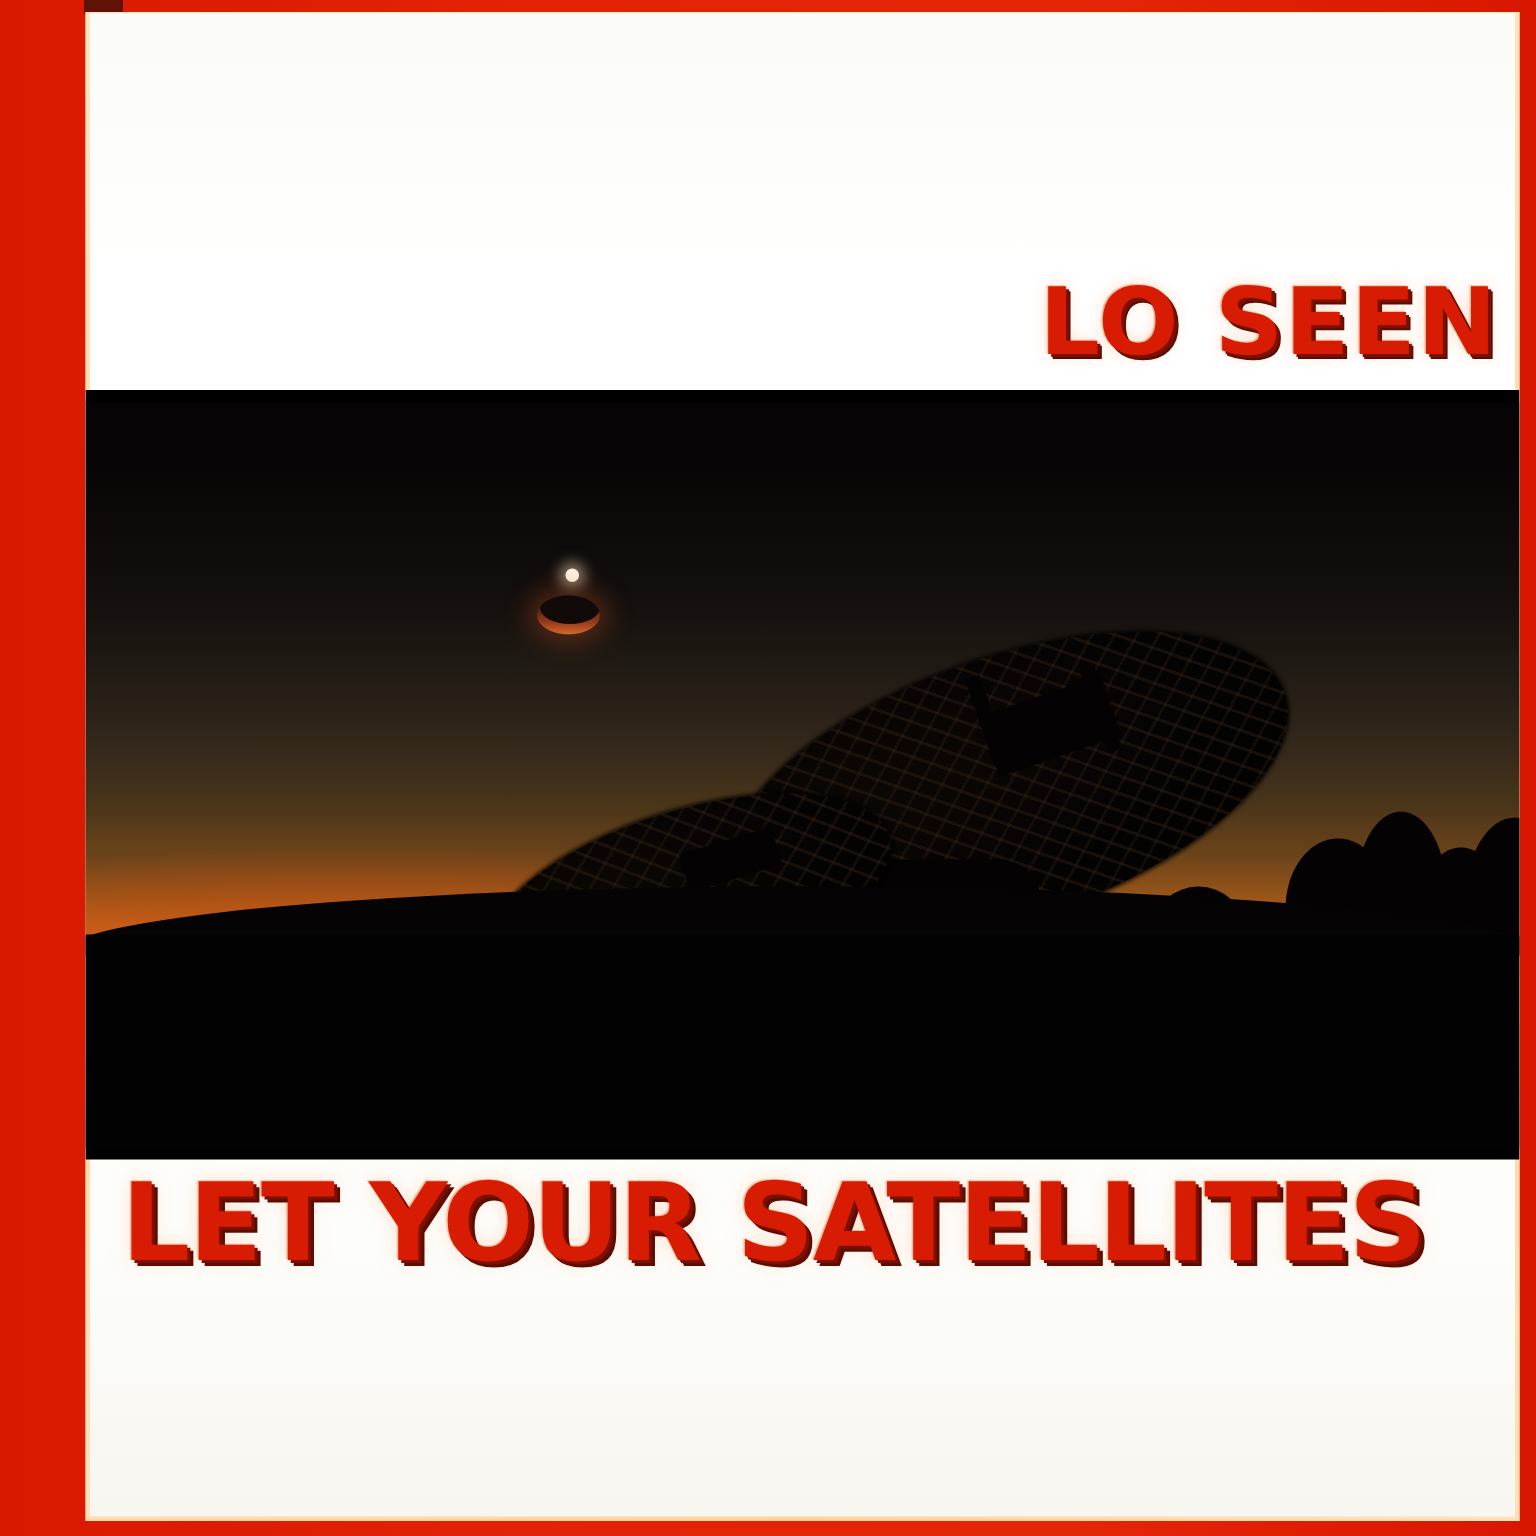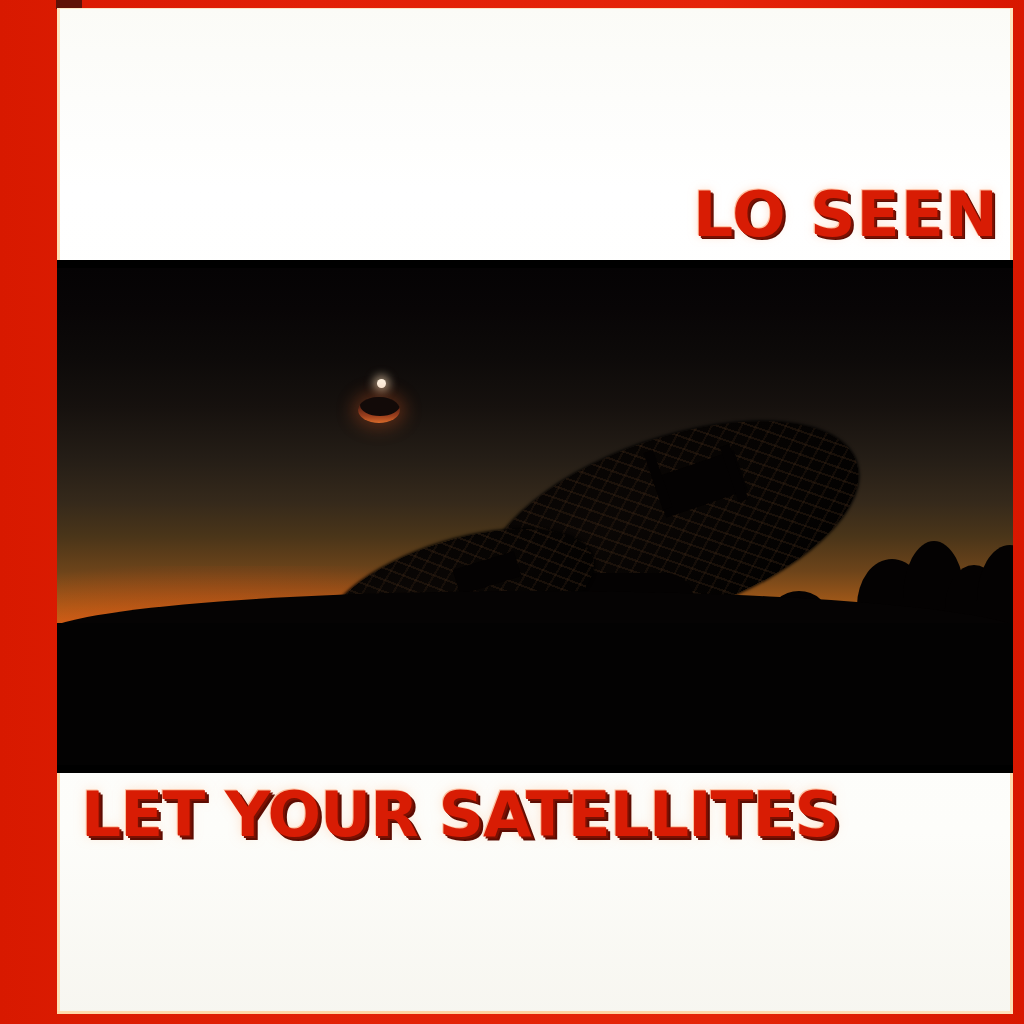--- a/index.html
+++ b/index.html
@@ -214,21 +214,21 @@
     background: #040202;
   }
 
   
   .title-bottom {
     position: absolute;
     left: 24px;
     top: 772px;
     font-family: "DejaVu Sans", sans-serif;
     font-weight: bold;
-    font-size: 63px;
+    font-size: 72px;
     line-height: 70px;
     letter-spacing: -1px;
     color: #d81c04;
     transform: scaleX(1.0);
     transform-origin: left center;
     text-shadow:
        2px 2px 0 #7c1002,
        4px 4px 0 #5d0c02,
       -1px -1px 0 rgba(255,130,70,.45),
        0 0 12px rgba(255,195,155,.5);

